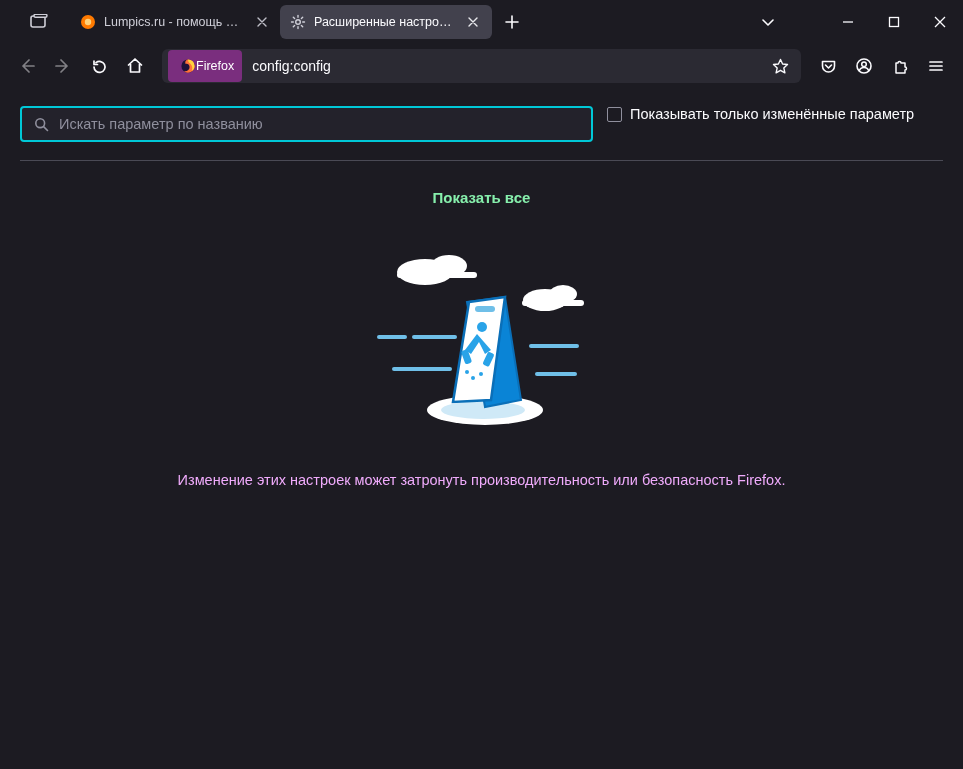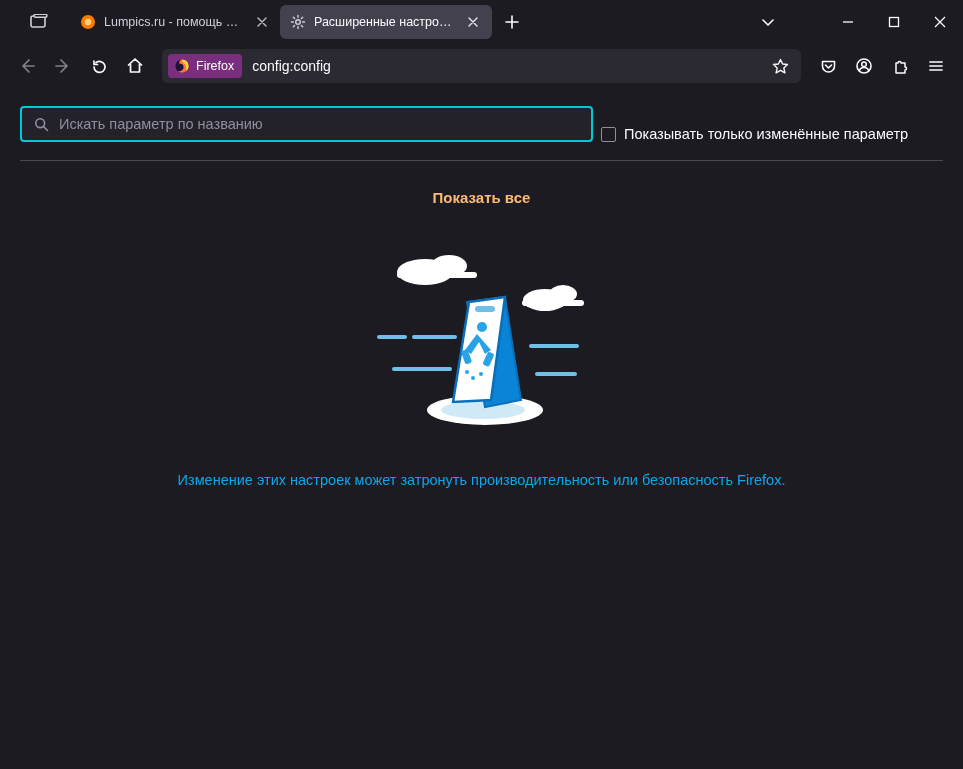--- a/index.html
+++ b/index.html
@@ -19,39 +19,39 @@
   .newtab { width: 32px; height: 32px; display: flex; align-items: center; justify-content: center; border-radius: 4px; margin-left: 4px; }
   .tb-right { margin-left: auto; display: flex; align-items: center; }
   .alltabs { width: 34px; height: 32px; display: flex; align-items: center; justify-content: center; margin-right: 40px; }
   .winbtn { width: 46px; height: 44px; display: flex; align-items: center; justify-content: center; }
 
   
   .navbar { height: 44px; display: flex; align-items: center; padding: 0 10px; gap: 2px; background: #1c1b22; }
   .nav-btn { width: 34px; height: 34px; display: flex; align-items: center; justify-content: center; border-radius: 4px; color: #fbfbfe; }
   .nav-btn.disabled { opacity: .45; }
   .urlbar { flex: 1; height: 34px; background: #2b2a33; border-radius: 6px; display: flex; align-items: center; margin: 0 8px; padding: 0 8px 0 6px; gap: 4px; }
-  .url-identity { height: 24px; background: #7a2e7e; display: flex; align-items: center; border-radius: 4px; padding: 0 8px 0 6px; gap: 6px; font-size: 12.5px; color: #fff; }
+  .url-identity { height: 32px; background: #7a2e7e; display: flex; align-items: center; border-radius: 4px; padding: 0 8px 0 12px; gap: 0; font-size: 12.5px; color: #fff; }
   .url-text { font-size: 14px; color: #fbfbfe; margin-left: 6px; }
   .url-spacer { flex: 1; }
   .url-star { width: 26px; height: 26px; display: flex; align-items: center; justify-content: center; }
 
   
   .content { padding: 18px 20px 0 20px; }
-  .search-row { display: flex; align-items: flex-end; gap: 8px; }
+  .search-row { display: flex; align-items: flex-start; gap: 14px; }
   .search-box { flex: 0 0 573px; height: 36px; border: 2px solid #00c8d7; border-radius: 4px; display: flex; align-items: center; padding: 0 12px; gap: 10px; background: #23222b; }
   .search-box input { flex: 1; background: transparent; border: none; outline: none; color: #fbfbfe; font-size: 14.5px; }
   .search-box input::placeholder { color: #8f8f9d; }
   .check-row { display: flex; align-items: center; gap: 8px; font-size: 14.5px; color: #fbfbfe; }
   .checkbox { width: 15px; height: 15px; border: 1.5px solid #8f8f9d; border-radius: 2px; }
   .hr { height: 1px; background: #4a4a55; margin-top: 18px; }
 
-  .show-all { text-align: center; font-size: 15px; font-weight: 600; margin-top: 20px; color: #fdba74; padding: 8px 0; }
+  .show-all { text-align: center; font-size: 15px; font-weight: 600; margin-top: 20px; color: #86efac; padding: 8px 0; }
   .illu-wrap { display: flex; justify-content: center; margin-top: 28px; }
   .illu { width: 250px; height: 190px; }
-  .warn { text-align: center; font-size: 14.5px; margin-top: 40px; color: #0ea5e9; }
+  .warn { text-align: center; font-size: 14.5px; margin-top: 40px; color: #f0abfc; }
 
   svg { display: block; }
 </style>
 </head>
 <body>
 
 <div class="titlebar">
   <div class="tb-left">
     <div class="overflow-btn">
       <svg width="18" height="16" viewBox="0 0 18 16">

